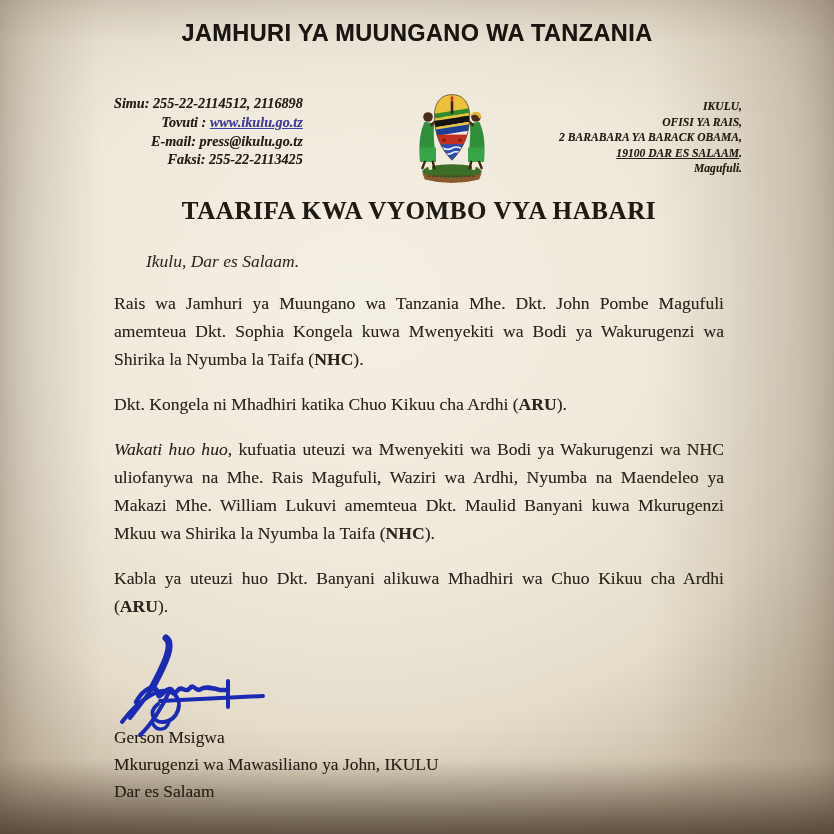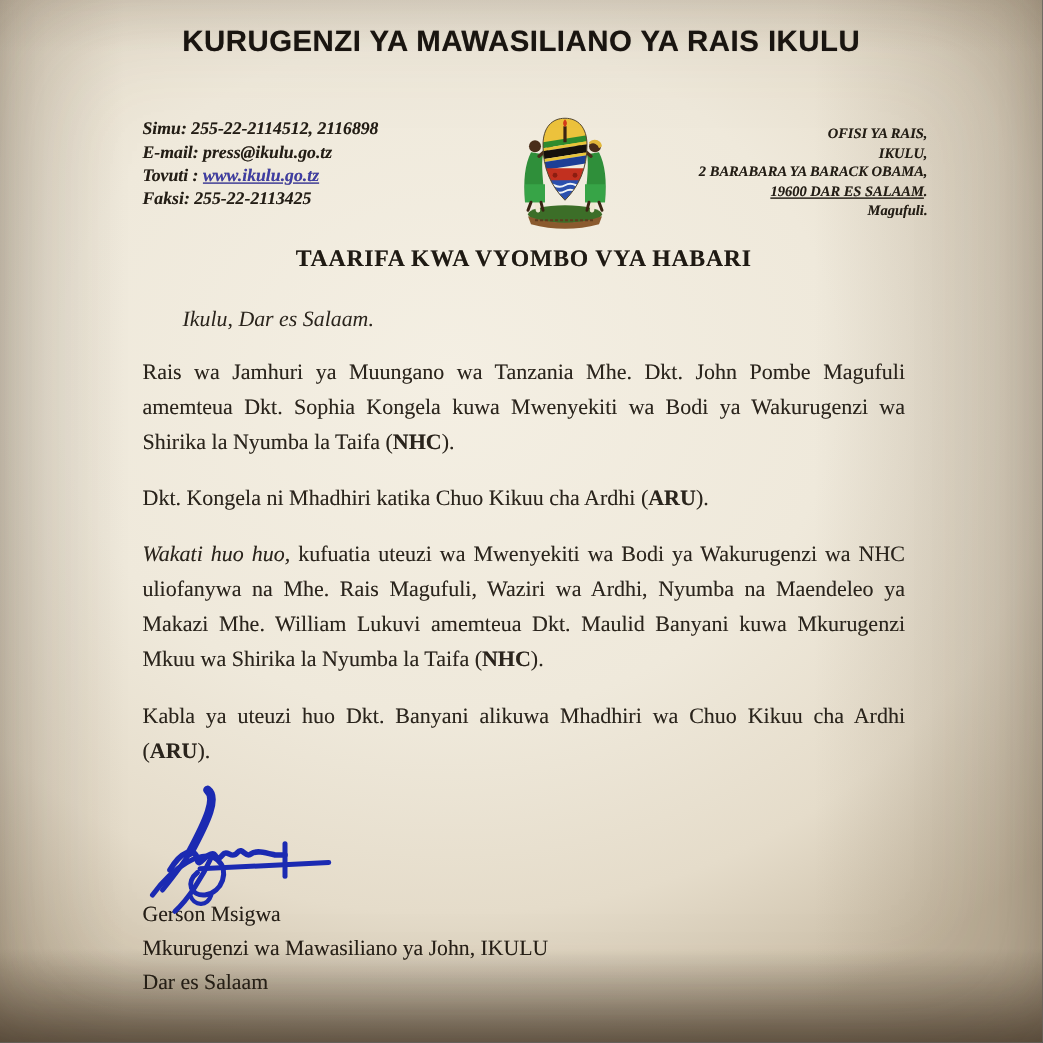--- a/index.html
+++ b/index.html
@@ -39,20 +39,21 @@
     line-height: 33px;
     text-shadow: 0 0 0.6px rgba(23,19,15,0.55);
   }
 
   
   .contact {
     position: absolute; left: 114px; top: 94px;
     font-size: 14.2px; font-weight: bold; font-style: italic;
     line-height: 18.8px; color: #231d15;
     text-shadow: 0 0 0.5px rgba(35,29,21,0.45);
+    text-align: right;
   }
   .contact .lnk {
     color: #3f3da5;
     text-decoration: underline;
     cursor: pointer;
   }
   .address {
     position: absolute; right: 92px; top: 99px;
     text-align: right;
     font-size: 11.6px; font-weight: bold; font-style: italic;
@@ -64,21 +65,21 @@
     position: absolute; left: 404px; top: 85px;
     width: 96px; height: 104px;
   }
 
   
   .doc-body {
     position: absolute; left: 114px; right: 110px; top: 197px;
   }
   .title {
     text-align: center;
-    font-size: 19px;
+    font-size: 25px;
     font-weight: bold;
     letter-spacing: 0.6px;
     color: #1f1a13;
     text-shadow: 0 0 0.5px rgba(31,26,19,0.5);
   }
   .dateline {
     margin-top: 26px;
     font-style: italic;
     font-size: 17.5px;
     margin-left: 32px;
@@ -99,27 +100,27 @@
 
   .signoff { font-size: 17.4px; line-height: 27.2px; color: #261f17;
              text-shadow: 0 0 0.4px rgba(38,31,23,0.35); }
 </style>
 </head>
 <body>
 
 <div class="page">
 
   <div class="hdr">
-    <div class="l2">KURUGENZI YA MAWASILIANO YA RAIS IKULU</div>
+    <div class="l1">JAMHURI YA MUUNGANO WA TANZANIA</div>
   </div>
 
   <div class="contact">
     <div>Simu: 255-22-2114512, 2116898</div>
+    <div><span>Tovuti : </span><a class="lnk">www.ikulu.go.tz</a></div>
     <div>E-mail: press@ikulu.go.tz</div>
-    <div><span>Tovuti : </span><a class="lnk">www.ikulu.go.tz</a></div>
     <div>Faksi: 255-22-2113425</div>
   </div>
 
   <div class="crest">
     <svg width="96" height="104" viewBox="0 0 120 130" aria-hidden="true">
 
       <ellipse cx="60" cy="108" rx="37" ry="9" fill="#3c6e28"></ellipse>
       <path d="M23,110 q37,13 74,0 l-3,8 q-34,9 -68,0 z" fill="#8a5a2e"></path>
       <path d="M30,114 h60" stroke="#5d3a1c" stroke-width="2" stroke-dasharray="3 2" fill="none"></path>
 
@@ -157,24 +158,24 @@
         <path d="M38,85 q5,-3 11,0 t11,0 t11,0 t11,0" stroke="#eef2f8" stroke-width="2" fill="none"></path>
 
         <rect x="58.4" y="20" width="3.2" height="16" fill="#3a2413"></rect>
         <path d="M60,13 q4,4 0,8 q-4,-4 0,-8" fill="#d43a1a"></path>
       </g>
       <path d="M60,12 C73,12 82,21 82,39 C82,62 74,80 60,94 C46,80 38,62 38,39 C38,21 47,12 60,12 Z" fill="none" stroke="#55482f" stroke-width="1"></path>
     </svg>
   </div>
 
   <div class="address">
+    <div>IKULU,</div>
     <div>OFISI YA RAIS,</div>
-    <div>IKULU,</div>
     <div>2 BARABARA YA BARACK OBAMA,</div>
-    <div><span class="und">19600 DAR ES SALAAM</span><span>.</span></div>
+    <div><span class="und">19100 DAR ES SALAAM</span><span>.</span></div>
     <div>Magufuli.</div>
   </div>
 
   <div class="doc-body">
     <div class="title">TAARIFA KWA VYOMBO VYA HABARI</div>
     <div class="dateline">Ikulu, Dar es Salaam.</div>
 
     <p class="para"><span>Rais wa Jamhuri ya Muungano wa Tanzania Mhe. Dkt. John Pombe Magufuli amemteua Dkt. Sophia Kongela kuwa Mwenyekiti wa Bodi ya Wakurugenzi wa Shirika la Nyumba la Taifa (</span><span class="em-caps">NHC</span><span>).</span></p>
 
     <p class="para"><span>Dkt. Kongela ni Mhadhiri katika Chuo Kikuu cha Ardhi (</span><span class="em-caps">ARU</span><span>).</span></p>

